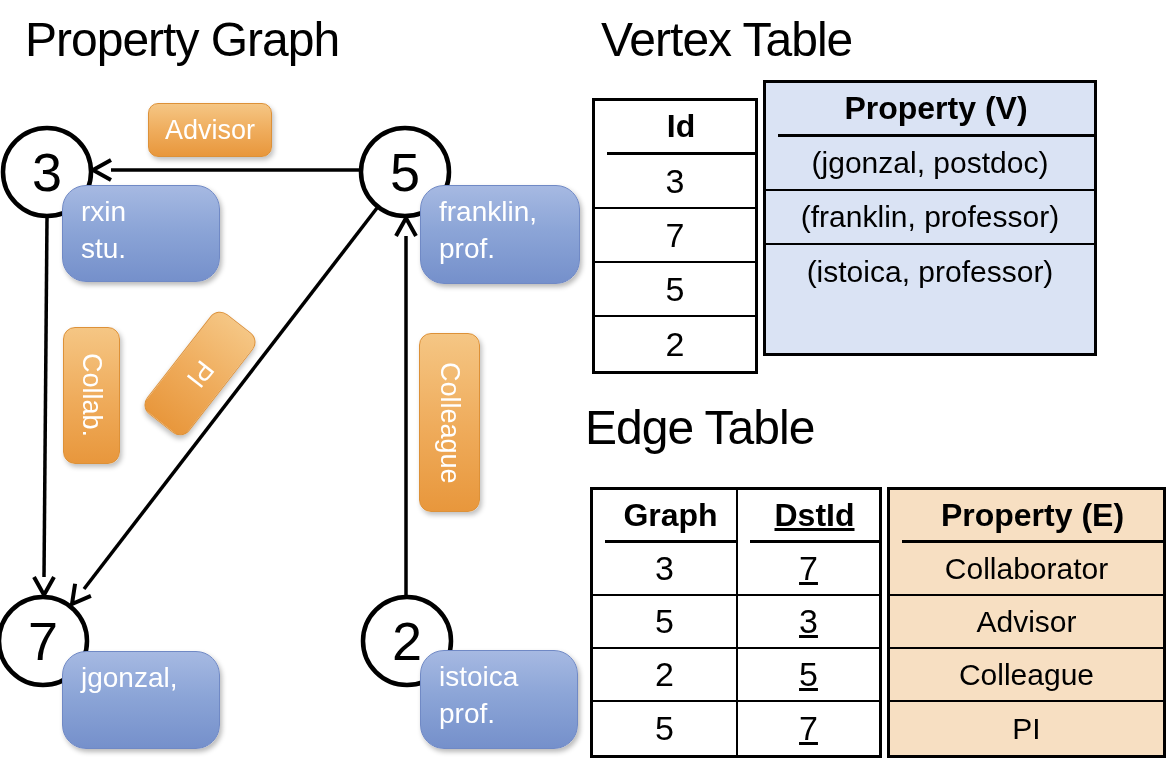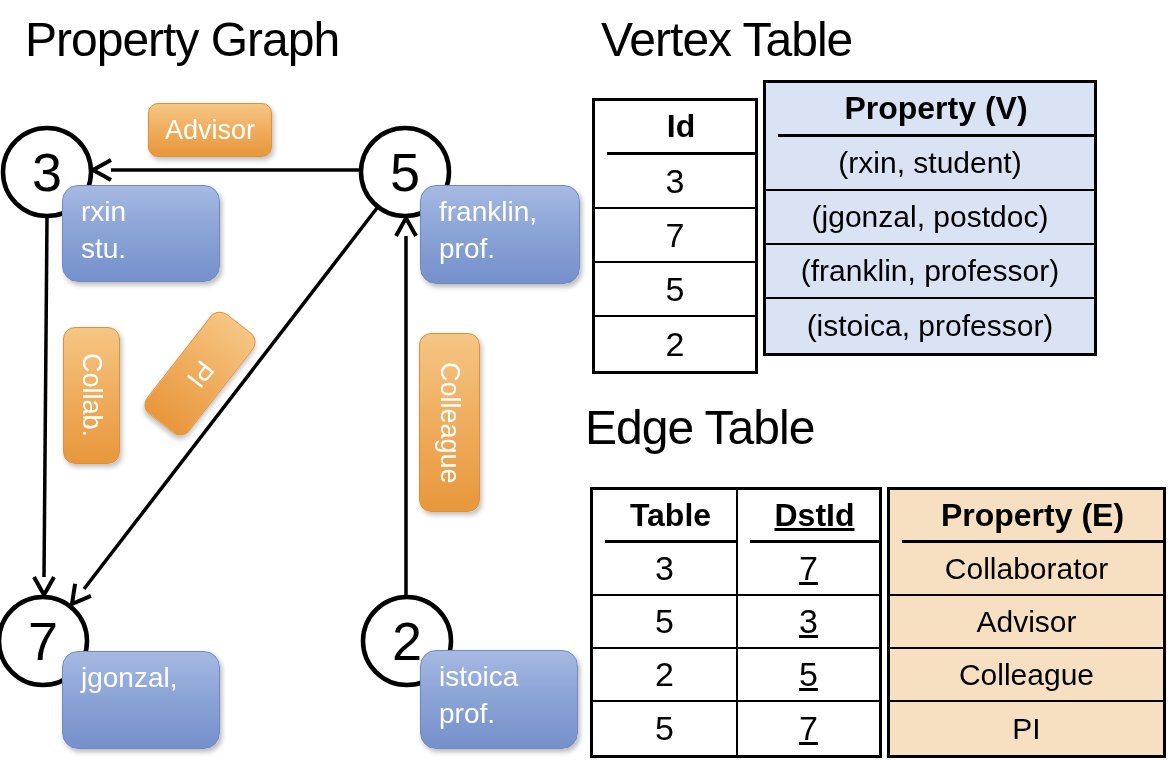--- a/index.html
+++ b/index.html
@@ -17,21 +17,21 @@
     position:absolute;
     background:linear-gradient(180deg,#F5C684 0%,#EFAC5C 52%,#E8973C 100%);
     border:1px solid #DD9138;border-radius:12px;color:#fff;
     box-shadow:2px 3px 5px rgba(0,0,0,0.25);
     display:flex;align-items:center;justify-content:center;
     font-size:27px;
   }
   .box-blue{
     position:absolute;
     background:linear-gradient(180deg,#A6B9E2 0%,#8CA5D7 45%,#7590CB 100%);
-    border:1px solid #7089C5;border-radius:16px;color:#fff;
+    border:1px solid #7089C5;border-radius:24px;color:#fff;
     box-shadow:2px 3px 5px rgba(0,0,0,0.28);
     font-size:28px;line-height:37px;padding:7px 0 0 18px;
   }
   .vtext{writing-mode:vertical-rl;text-orientation:mixed;}
   .digit{
     position:absolute;width:80px;height:80px;line-height:80px;
     text-align:center;font-size:54px;color:#000;
   }
   
   .tcol{
@@ -110,31 +110,30 @@
 <div class="tcol" style="left:592px;top:98px;width:166px;height:276px;">
   <div class="cell header">Id</div>
   <div class="cell num">3</div>
   <div class="cell num">7</div>
   <div class="cell num">5</div>
   <div class="cell num">2</div>
 </div>
 
 <div class="tcol fill-blue" style="left:763px;top:80px;width:334px;height:276px;">
   <div class="cell header">Property (V)</div>
-  <div class="cell">(rxin, student)</div>
   <div class="cell">(jgonzal, postdoc)</div>
   <div class="cell">(franklin, professor)</div>
   <div class="cell">(istoica, professor)</div>
 </div>
 
 <div class="abs title" style="left:585px;top:400px;width:510px;">Edge Table</div>
 
 <div class="tcol twocol" style="left:590px;top:487px;width:292px;height:271px;">
   <div class="subcol">
-    <div class="cell header ecell">Table</div>
+    <div class="cell header ecell">Graph</div>
     <div class="cell num ecell">3</div>
     <div class="cell num ecell">5</div>
     <div class="cell num ecell">2</div>
     <div class="cell num ecell">5</div>
   </div>
   <div class="subcol">
     <div class="cell header ecell">DstId</div>
     <div class="cell num ecell">7</div>
     <div class="cell num ecell">3</div>
     <div class="cell num ecell">5</div>

